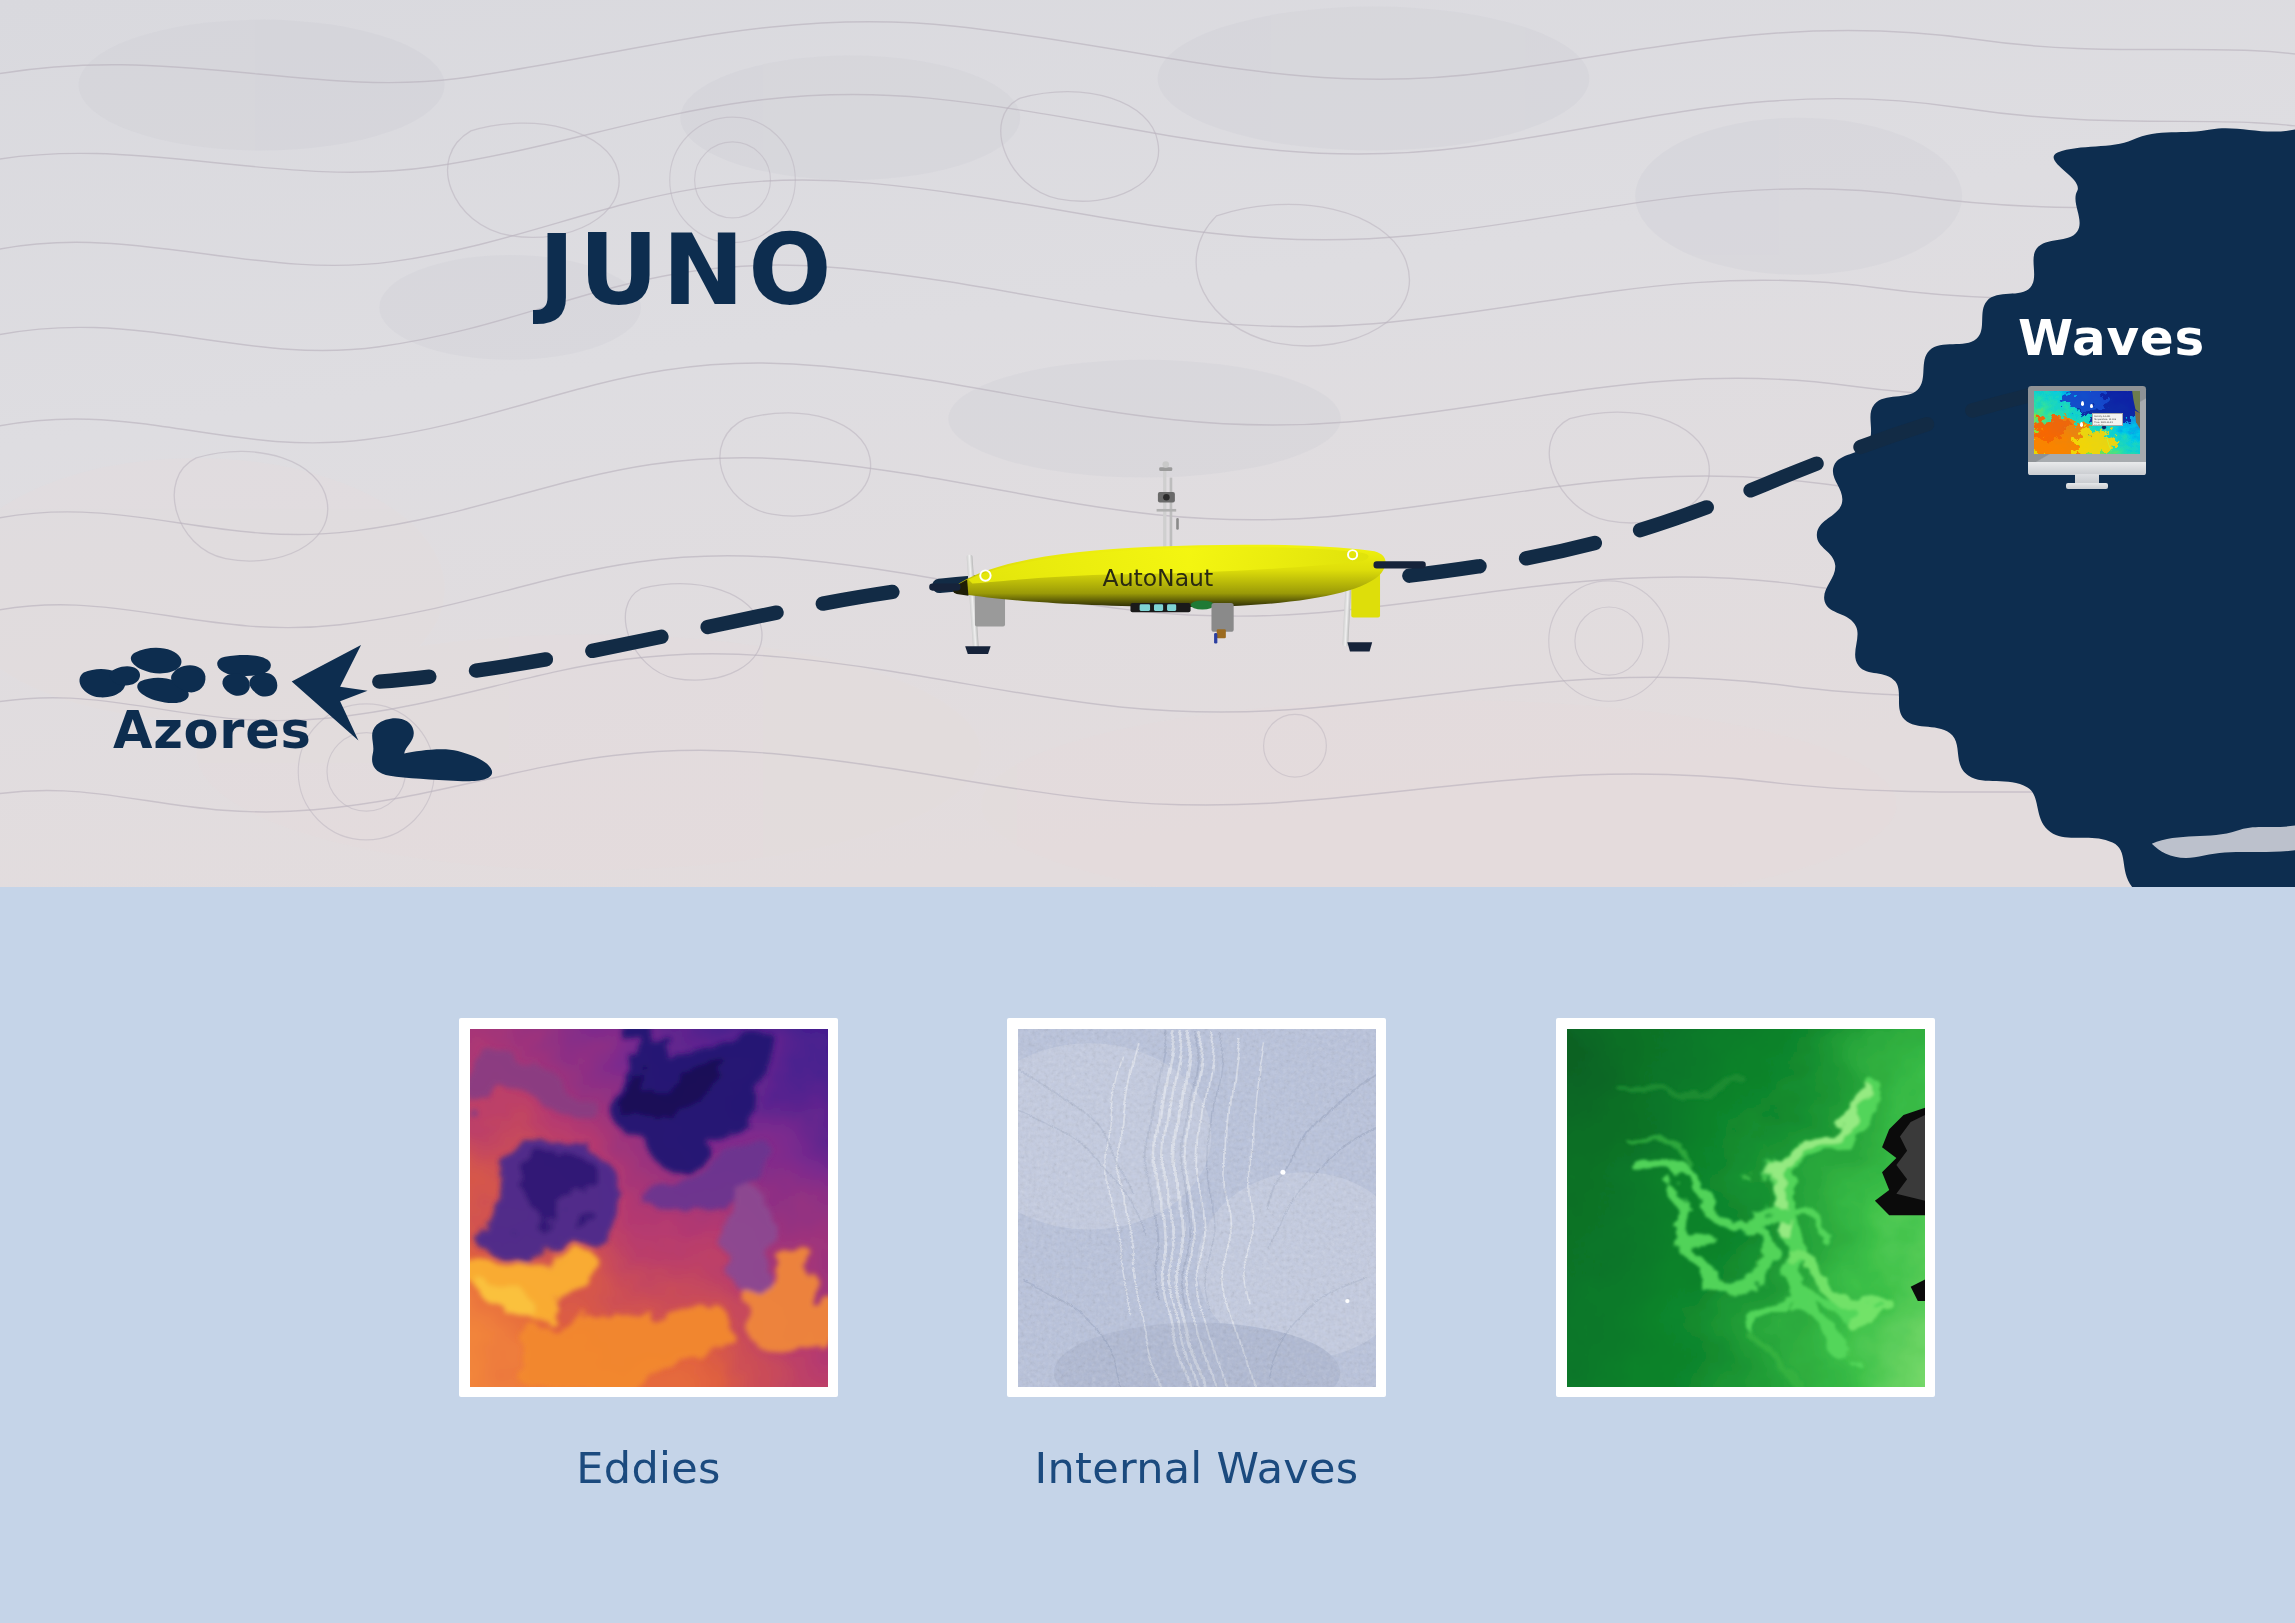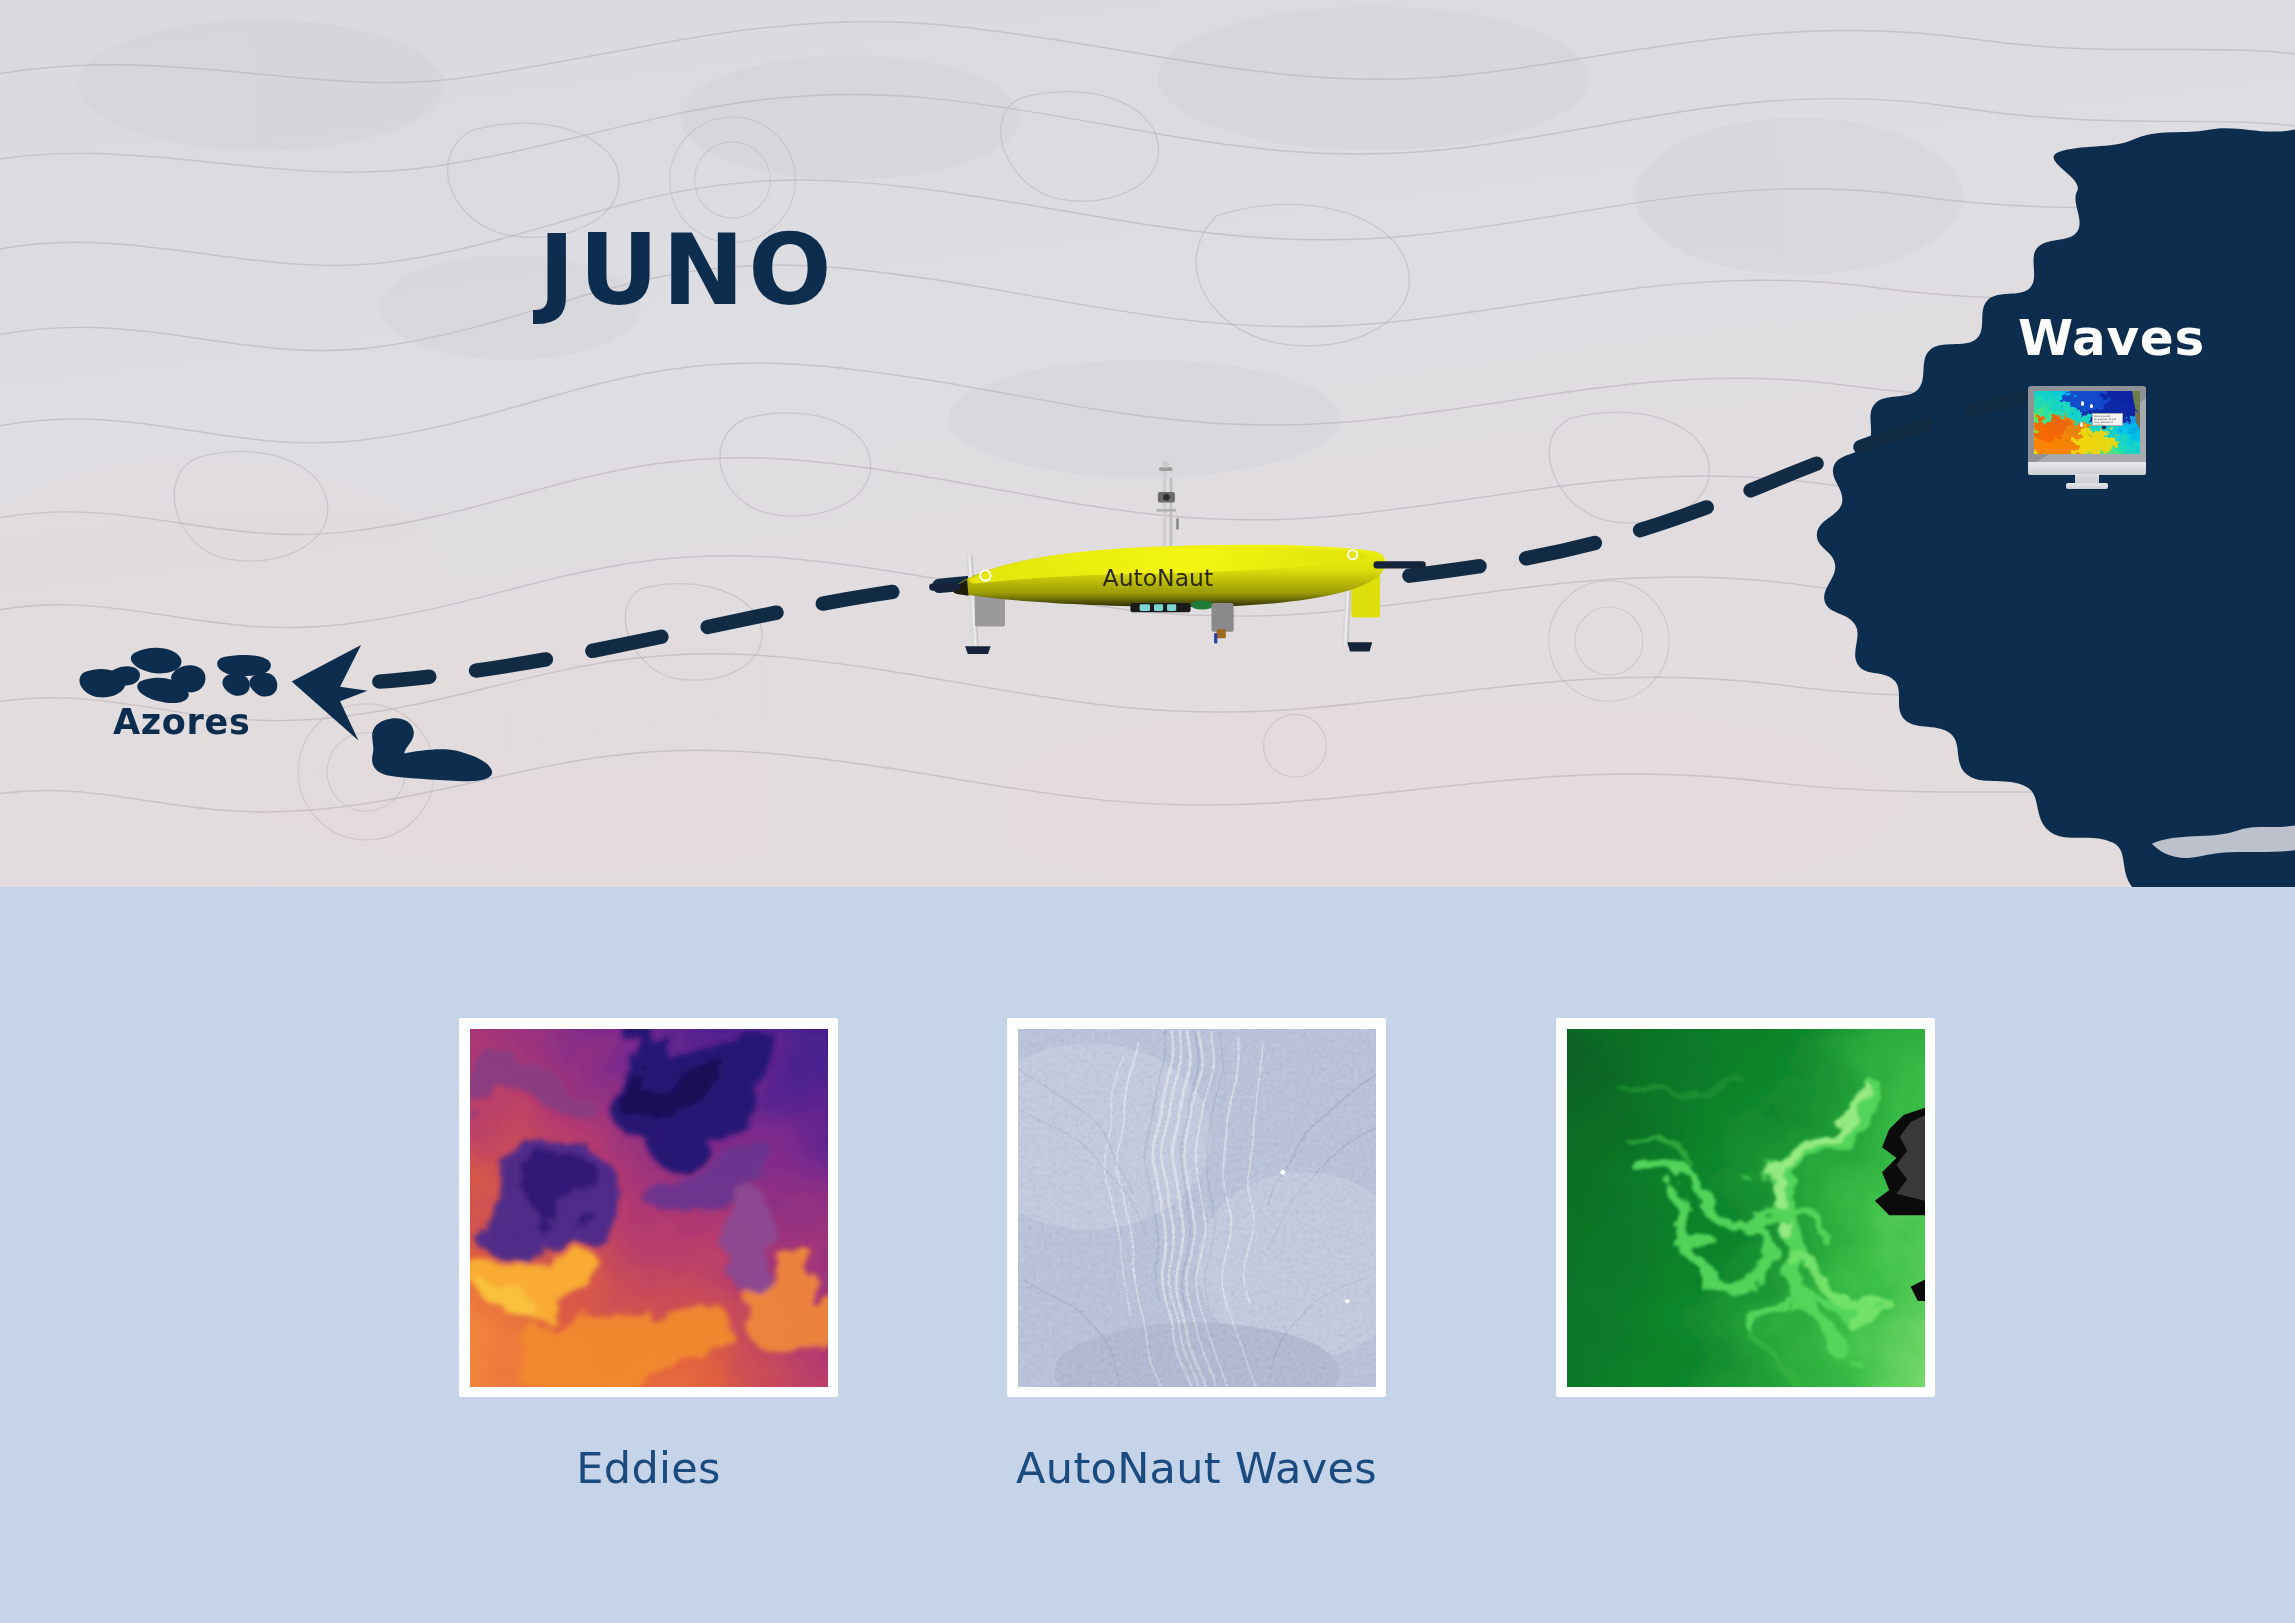--- a/index.html
+++ b/index.html
@@ -22,21 +22,21 @@
   .juno-title{
     position:absolute;left:0;top:221px;width:1374px;
     text-align:center;
     font-size:98px;font-weight:bold;letter-spacing:3.9px;
     color:#0d2d4f;line-height:1;
     font-family:"DejaVu Sans","Liberation Sans",sans-serif;
   }
 
   .azores-label{
     position:absolute;left:113px;top:705px;
-    font-size:35px;font-weight:bold;color:#0d2d4f;
+    font-size:51px;font-weight:bold;color:#0d2d4f;
     letter-spacing:0.7px;line-height:1;
   }
 
   .porto-label{
     position:absolute;left:2018px;top:313px;
     font-size:50px;font-weight:bold;color:#ffffff;
     letter-spacing:0.7px;line-height:1;
   }
 
   
@@ -452,21 +452,21 @@
                 <ellipse cx="20" cy="30" rx="34" ry="26" fill="#ffffff"></ellipse>
                 <ellipse cx="80" cy="66" rx="30" ry="26" fill="#ffffff"></ellipse>
                 <ellipse cx="50" cy="96" rx="40" ry="14" fill="#7e8cab"></ellipse>
               </g>
               <rect x="0" y="0" width="100" height="100" filter="url(#sarNoise)"></rect>
               <circle cx="74" cy="40" r="0.7" fill="#ffffff"></circle>
               <circle cx="92" cy="76" r="0.6" fill="#ffffff"></circle>
             </svg>
           </div>
         </div>
-        <div class="thumb-caption">AutoNaut Waves</div>
+        <div class="thumb-caption">Internal Waves</div>
       </div>
 
       <div class="thumb" style="left:1556px;top:131px;">
         <div class="thumb-frame">
           <div class="thumb-img">
             <svg viewBox="0 0 100 100" preserveAspectRatio="none" style="width:100%;height:100%;display:block;">
               <defs>
                 <linearGradient id="greenG" x1="0" y1="0" x2="1" y2="0.4">
                   <stop offset="0%" stop-color="#0a5a22"></stop>
                   <stop offset="55%" stop-color="#118a2d"></stop>

